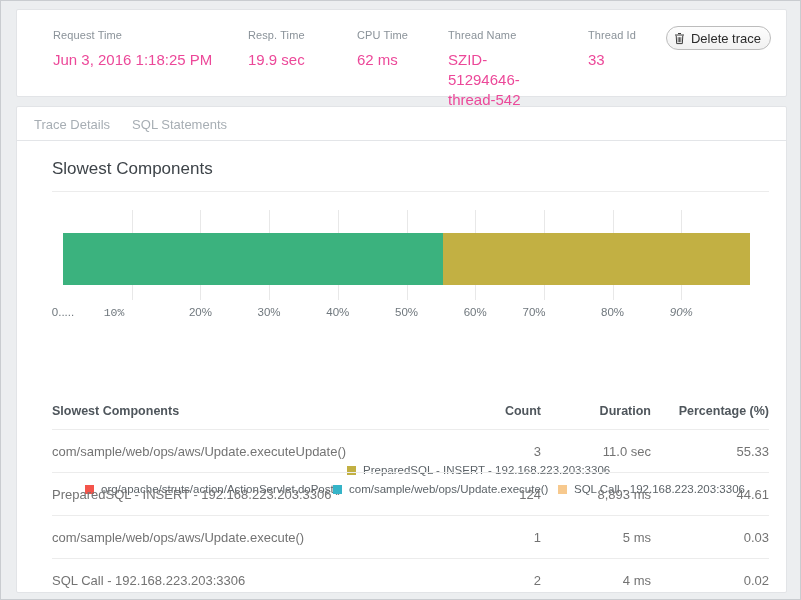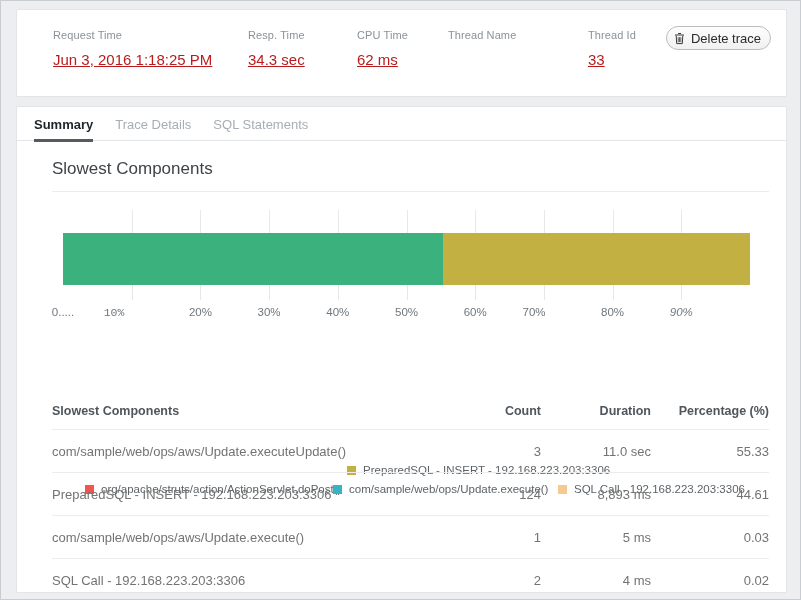--- a/index.html
+++ b/index.html
@@ -35,24 +35,23 @@
   .meta-block { position: absolute; top: 19px; }
   .meta-label {
     font-size: 11px;
     color: #8a9299;
     letter-spacing: .1px;
     white-space: nowrap;
   }
   .meta-value {
     margin-top: 9px;
     font-size: 15px;
-    color: #b91c1c;
+    color: #ec4899;
     white-space: nowrap;
     line-height: 20px;
-    text-decoration: underline;
   }
   .meta-value.wrap { white-space: normal; width: 110px; }
 
   .delete-btn {
     position: absolute;
     right: 15px; top: 16px;
     height: 24px;
     padding: 0 9px 0 7px;
     display: flex; align-items: center; gap: 6px;
     background: linear-gradient(#fdfdfd, #f1f1f1);
@@ -206,28 +205,29 @@
 <div id="app">
 
   <div class="top-card">
     <div class="meta-row" id="meta-row">
         <div class="meta-block" style="left: 36px;">
           <div class="meta-label">Request Time</div>
           <div class="meta-value">Jun 3, 2016 1:18:25 PM</div>
         </div>
         <div class="meta-block" style="left: 231px;">
           <div class="meta-label">Resp. Time</div>
-          <div class="meta-value">34.3 sec</div>
+          <div class="meta-value">19.9 sec</div>
         </div>
         <div class="meta-block" style="left: 340px;">
           <div class="meta-label">CPU Time</div>
           <div class="meta-value">62 ms</div>
         </div>
         <div class="meta-block" style="left: 431px;">
           <div class="meta-label">Thread Name</div>
+          <div class="meta-value wrap">SZID-51294646-thread-542</div>
         </div>
         <div class="meta-block" style="left: 571px;">
           <div class="meta-label">Thread Id</div>
           <div class="meta-value">33</div>
         </div>
       </div>
 
     <button class="delete-btn">
       <span>
         <svg class="trash" viewBox="0 0 11 13" fill="none" stroke="#3b3b3b" stroke-width="1">
@@ -235,21 +235,20 @@
           <path d="M4.2 5.2 v5 M5.5 5.2 v5 M6.8 5.2 v5" stroke-width=".8"></path>
         </svg>
       </span>
       <span>Delete trace</span>
     </button>
   </div>
 
   <div class="main-card">
 
     <div class="tabs" id="tabs">
-        <div class="tab active">Summary</div>
         <div class="tab">Trace Details</div>
         <div class="tab">SQL Statements</div>
       </div>
 
     <div class="section-title">Slowest Components</div>
     <div class="section-rule"></div>
 
     <div class="chart">
       <div class="plot">
         <div id="gridlines">

